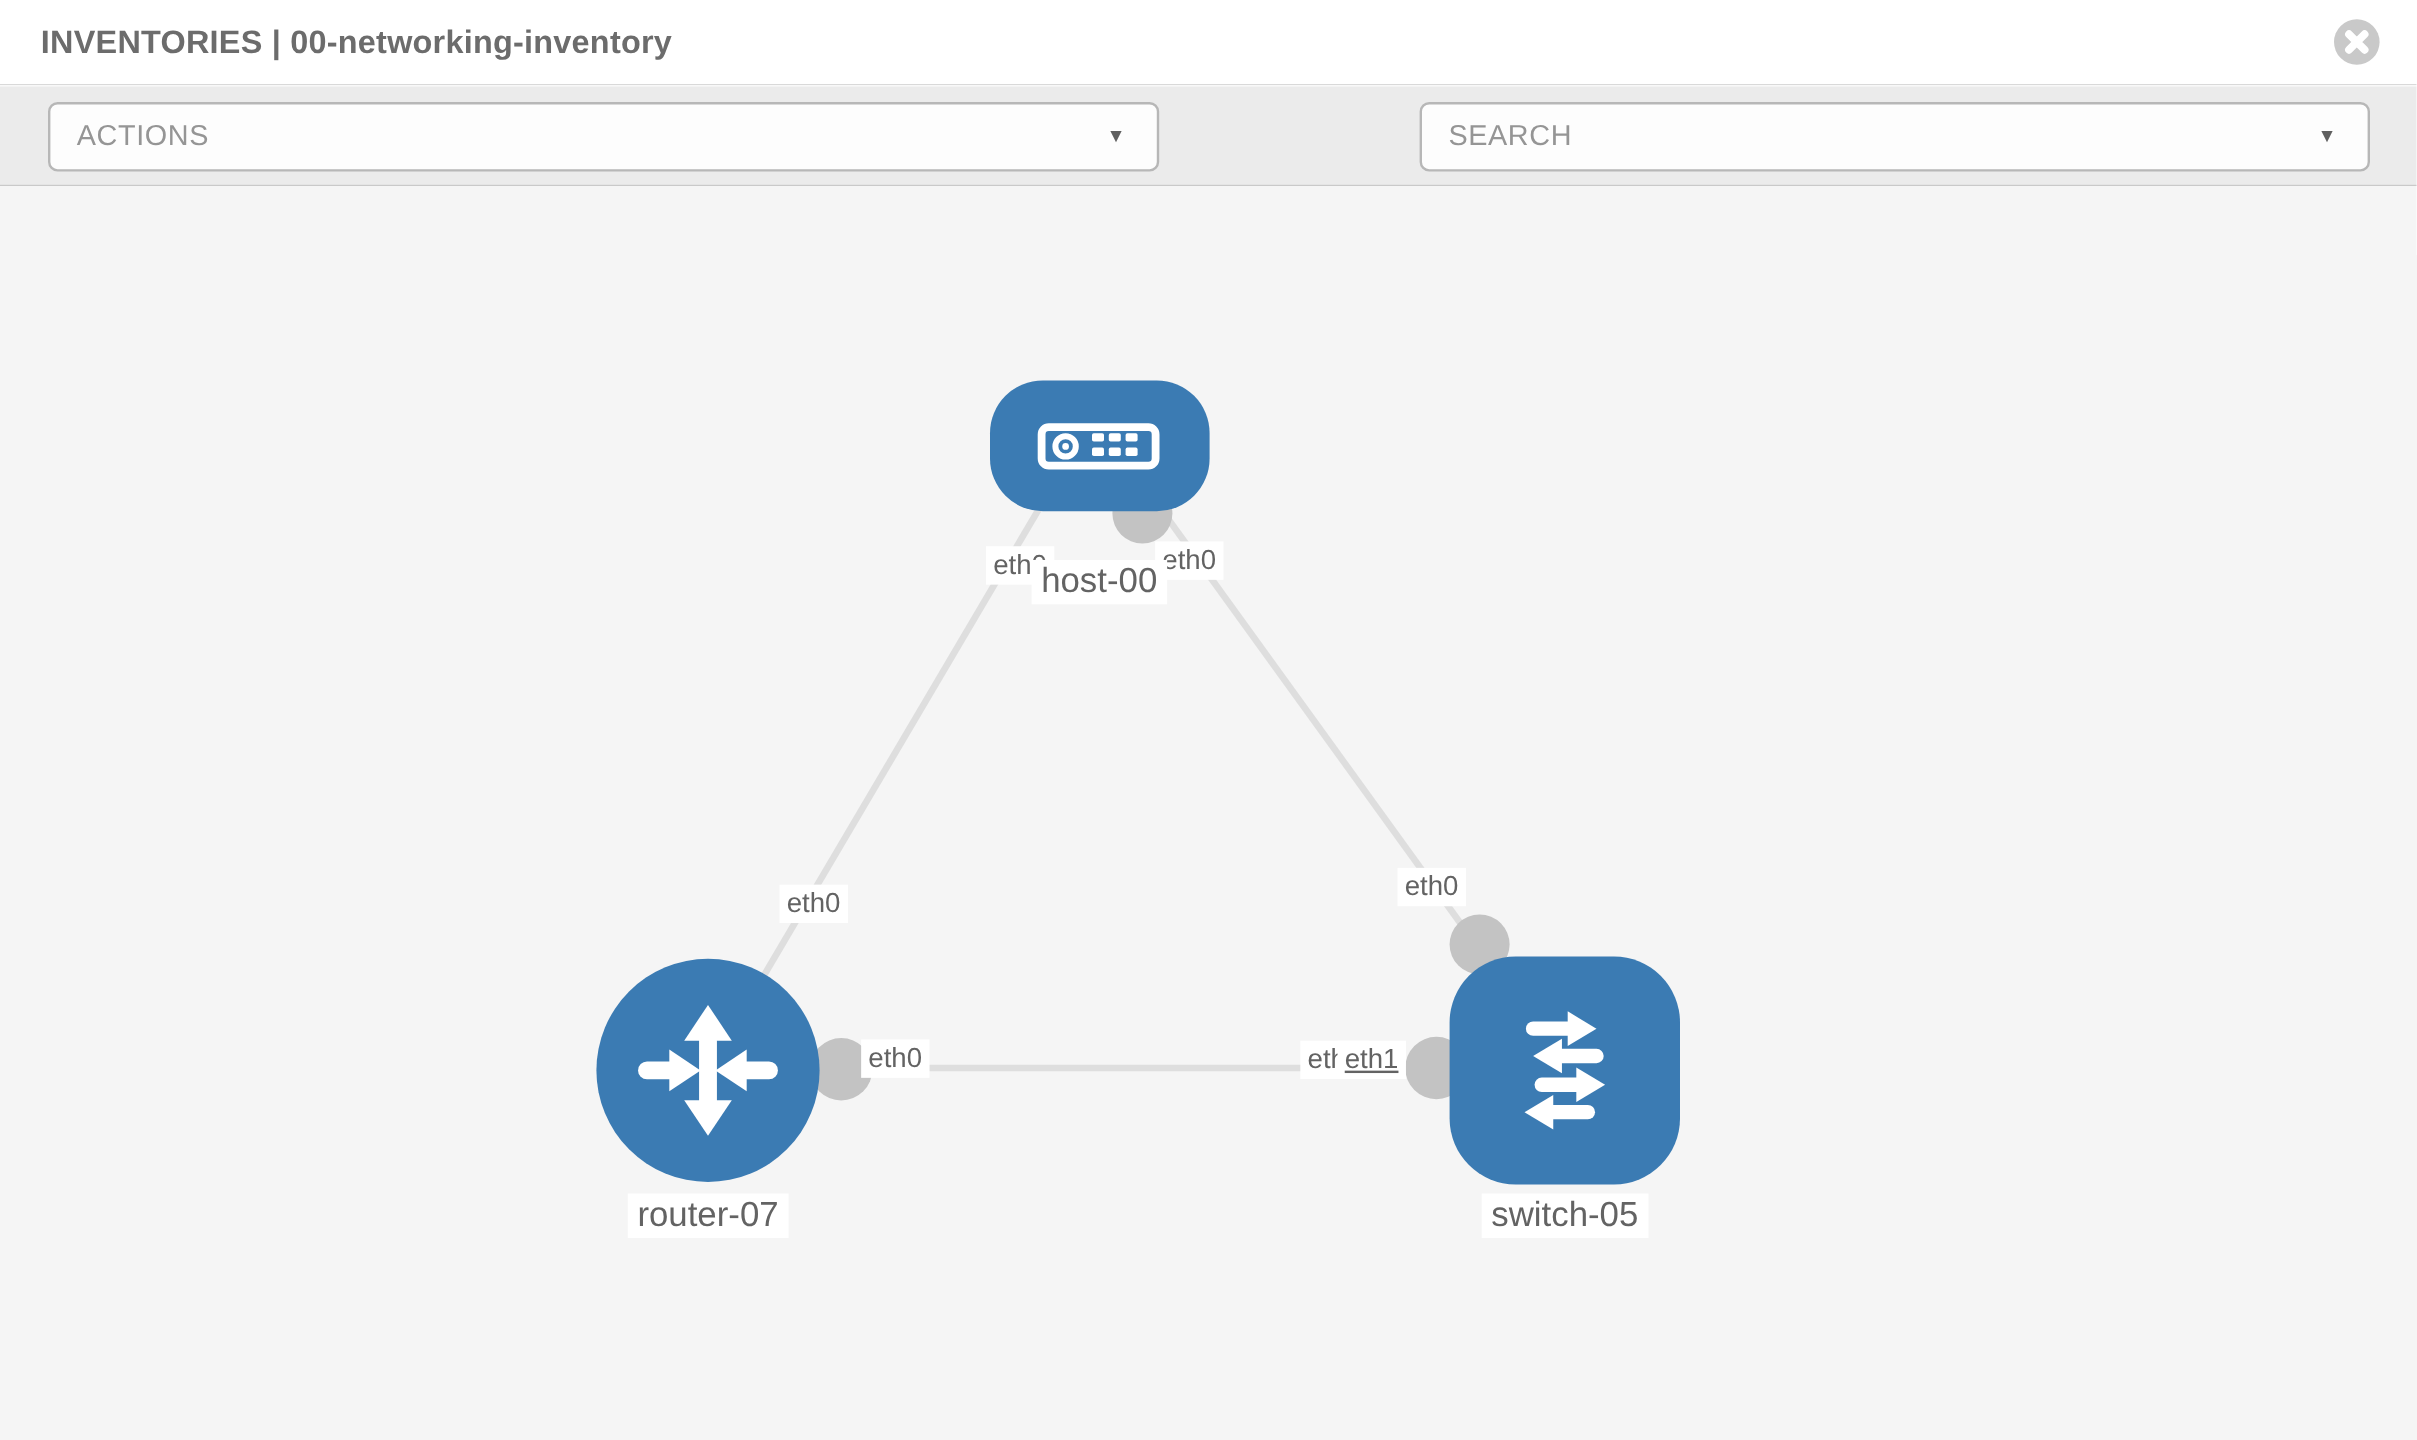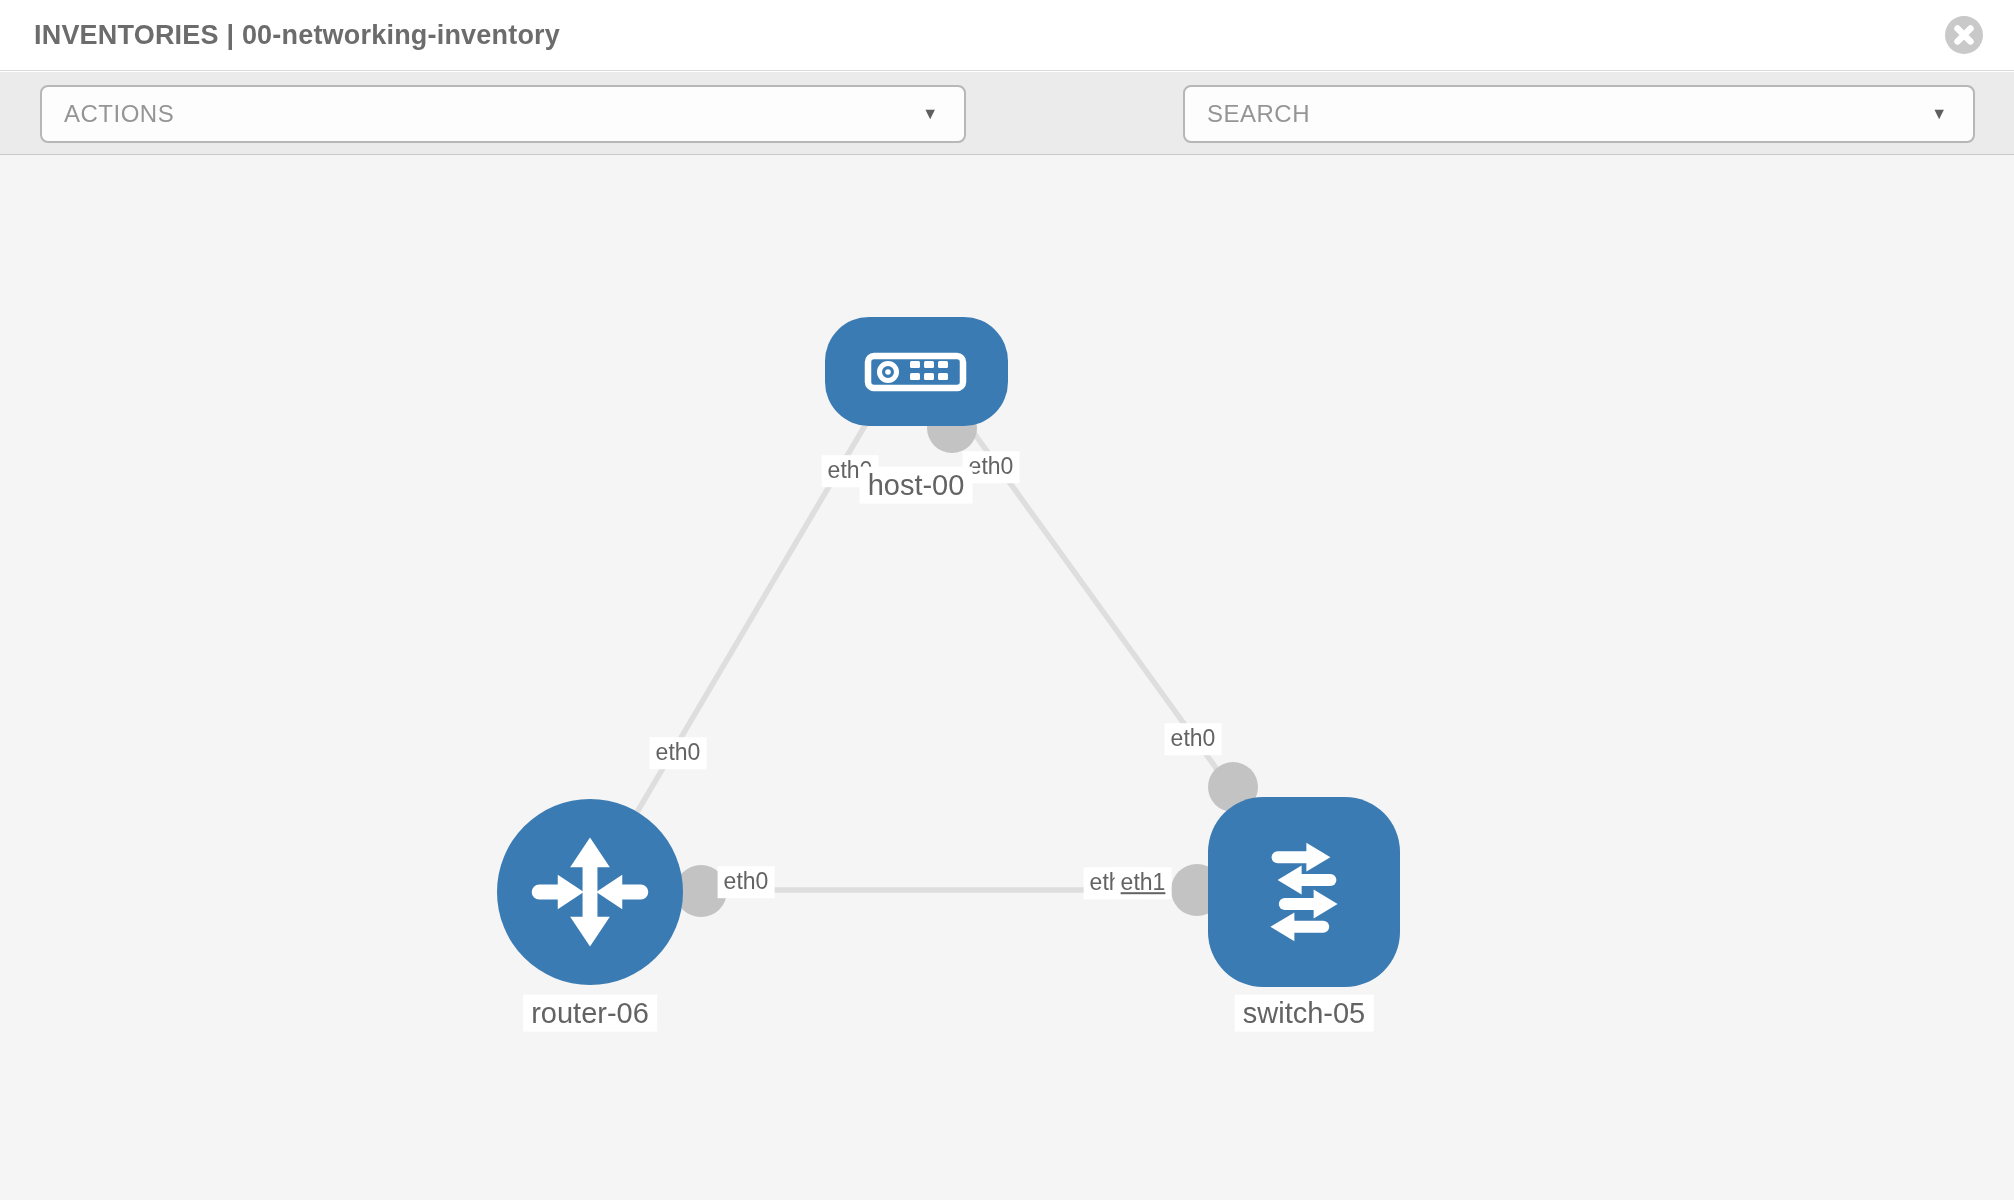--- a/index.html
+++ b/index.html
@@ -183,18 +183,18 @@
 
     <div class="chip back lbl-switch-back">eth0</div>
     <div class="chip lbl-host-left">eth0</div>
     <div class="chip lbl-host-right">eth0</div>
     <div class="chip lbl-link-left">eth0</div>
     <div class="chip lbl-link-right">eth0</div>
     <div class="chip lbl-router-right">eth0</div>
     <div class="chip lbl-switch-front">eth1</div>
 
     <div class="chip big lbl-host">host-00</div>
-    <div class="chip big lbl-router">router-06</div>
+    <div class="chip big lbl-router">router-07</div>
     <div class="chip big lbl-switch">switch-05</div>
 
   </div>
 
 </div>
 
 </body></html>

